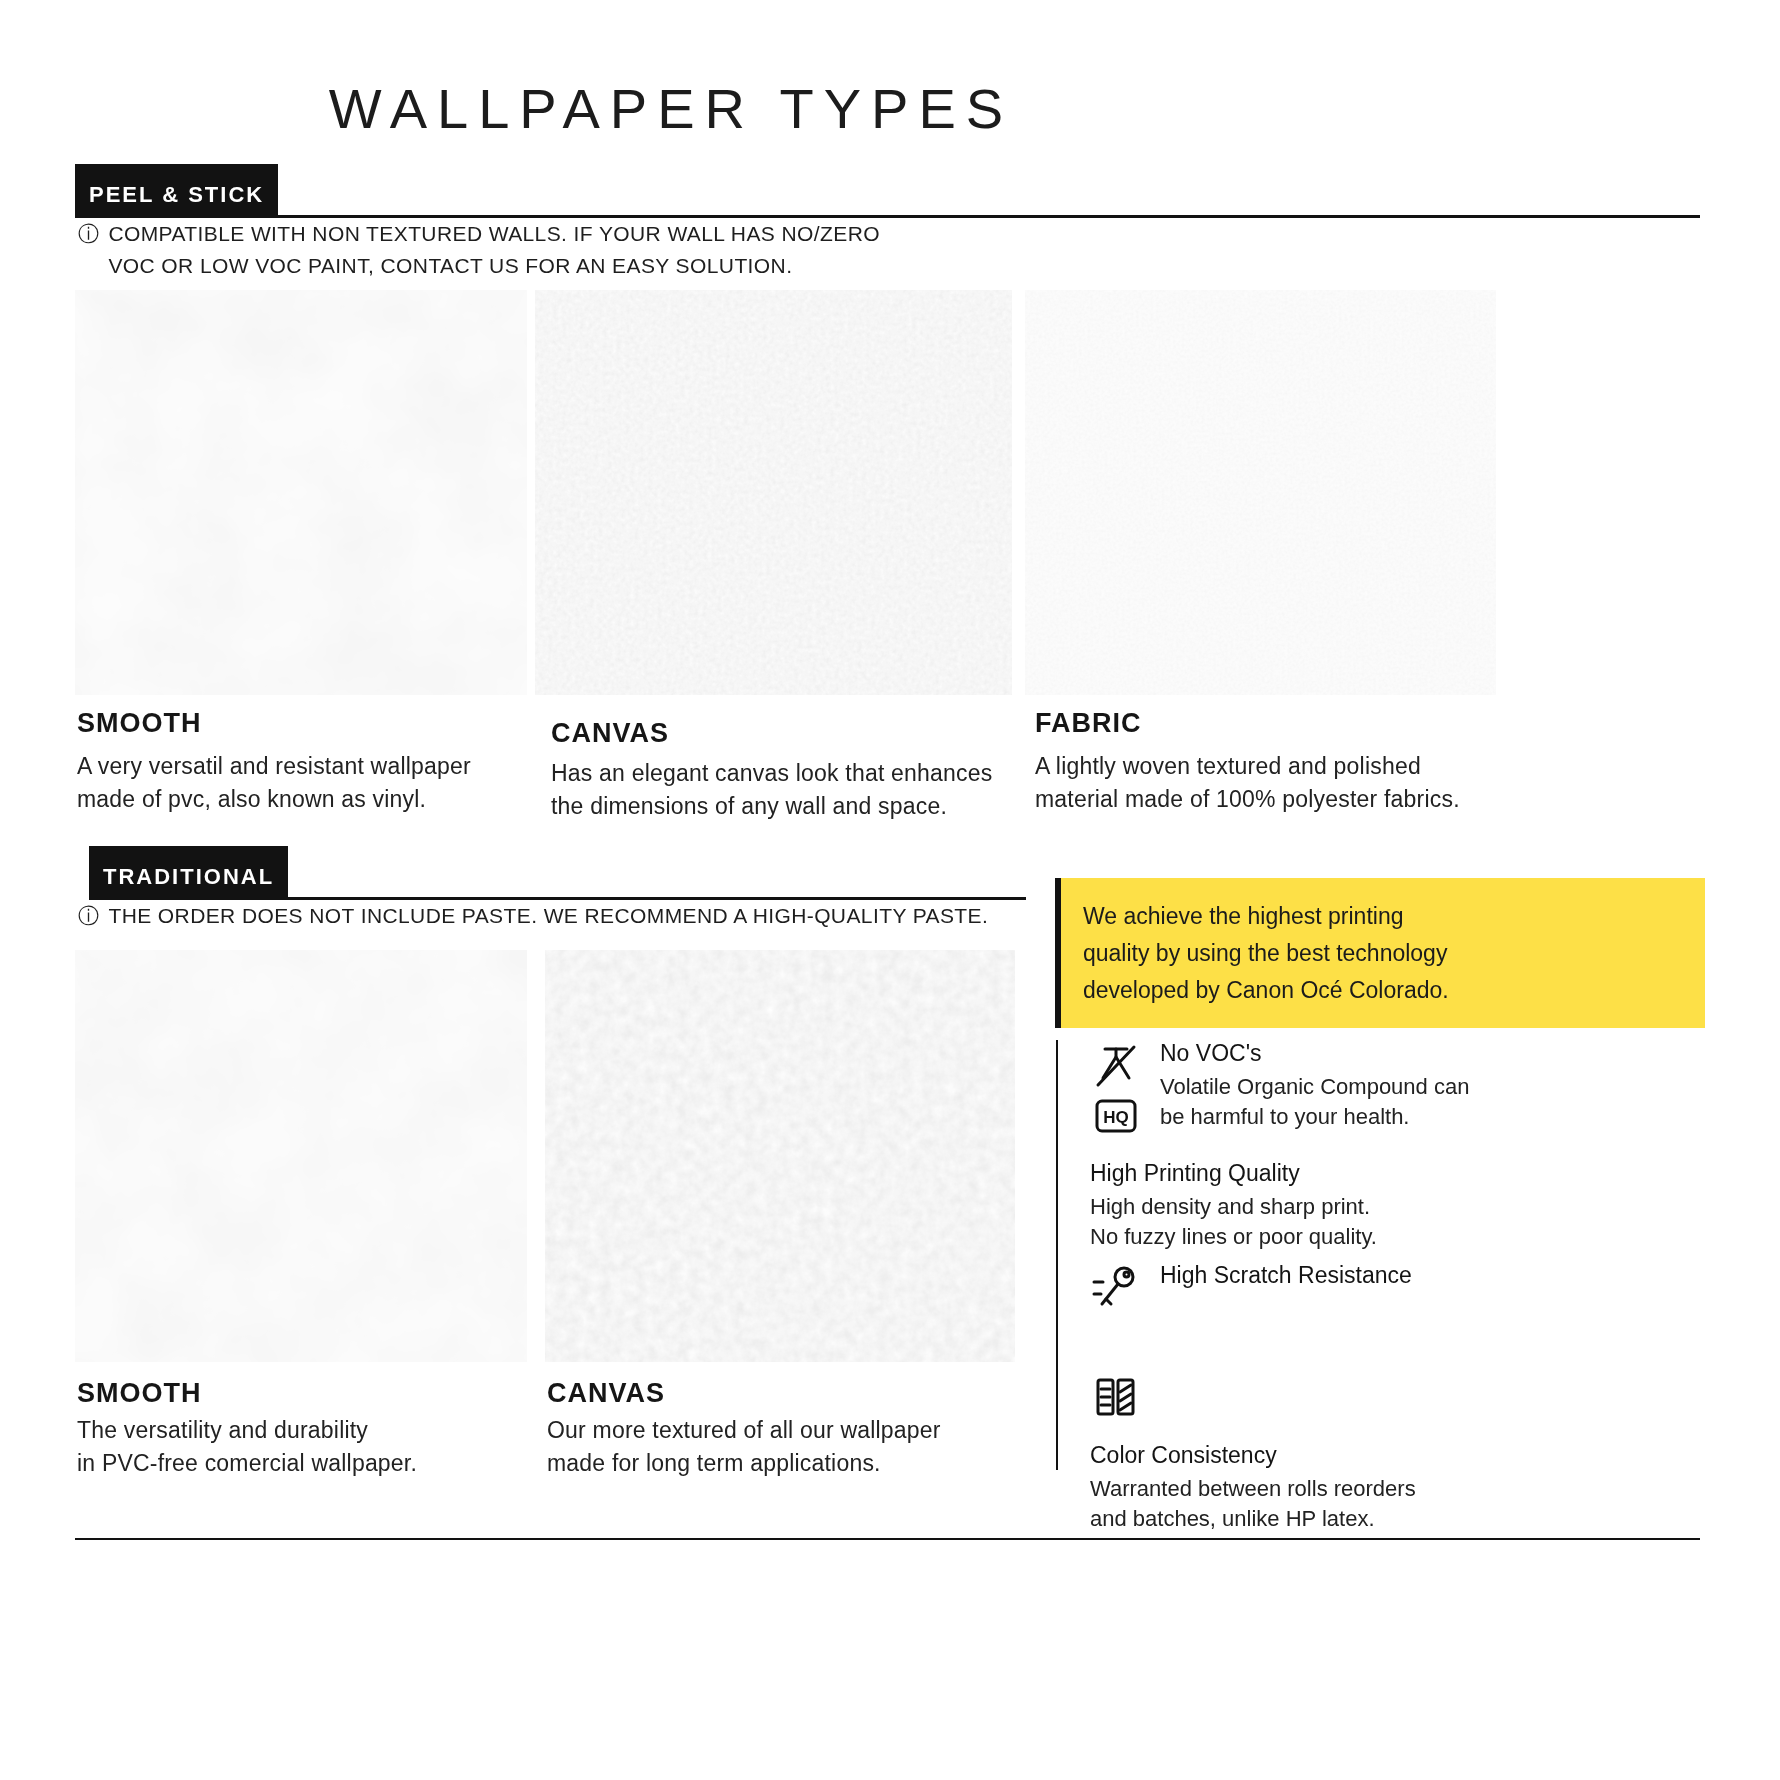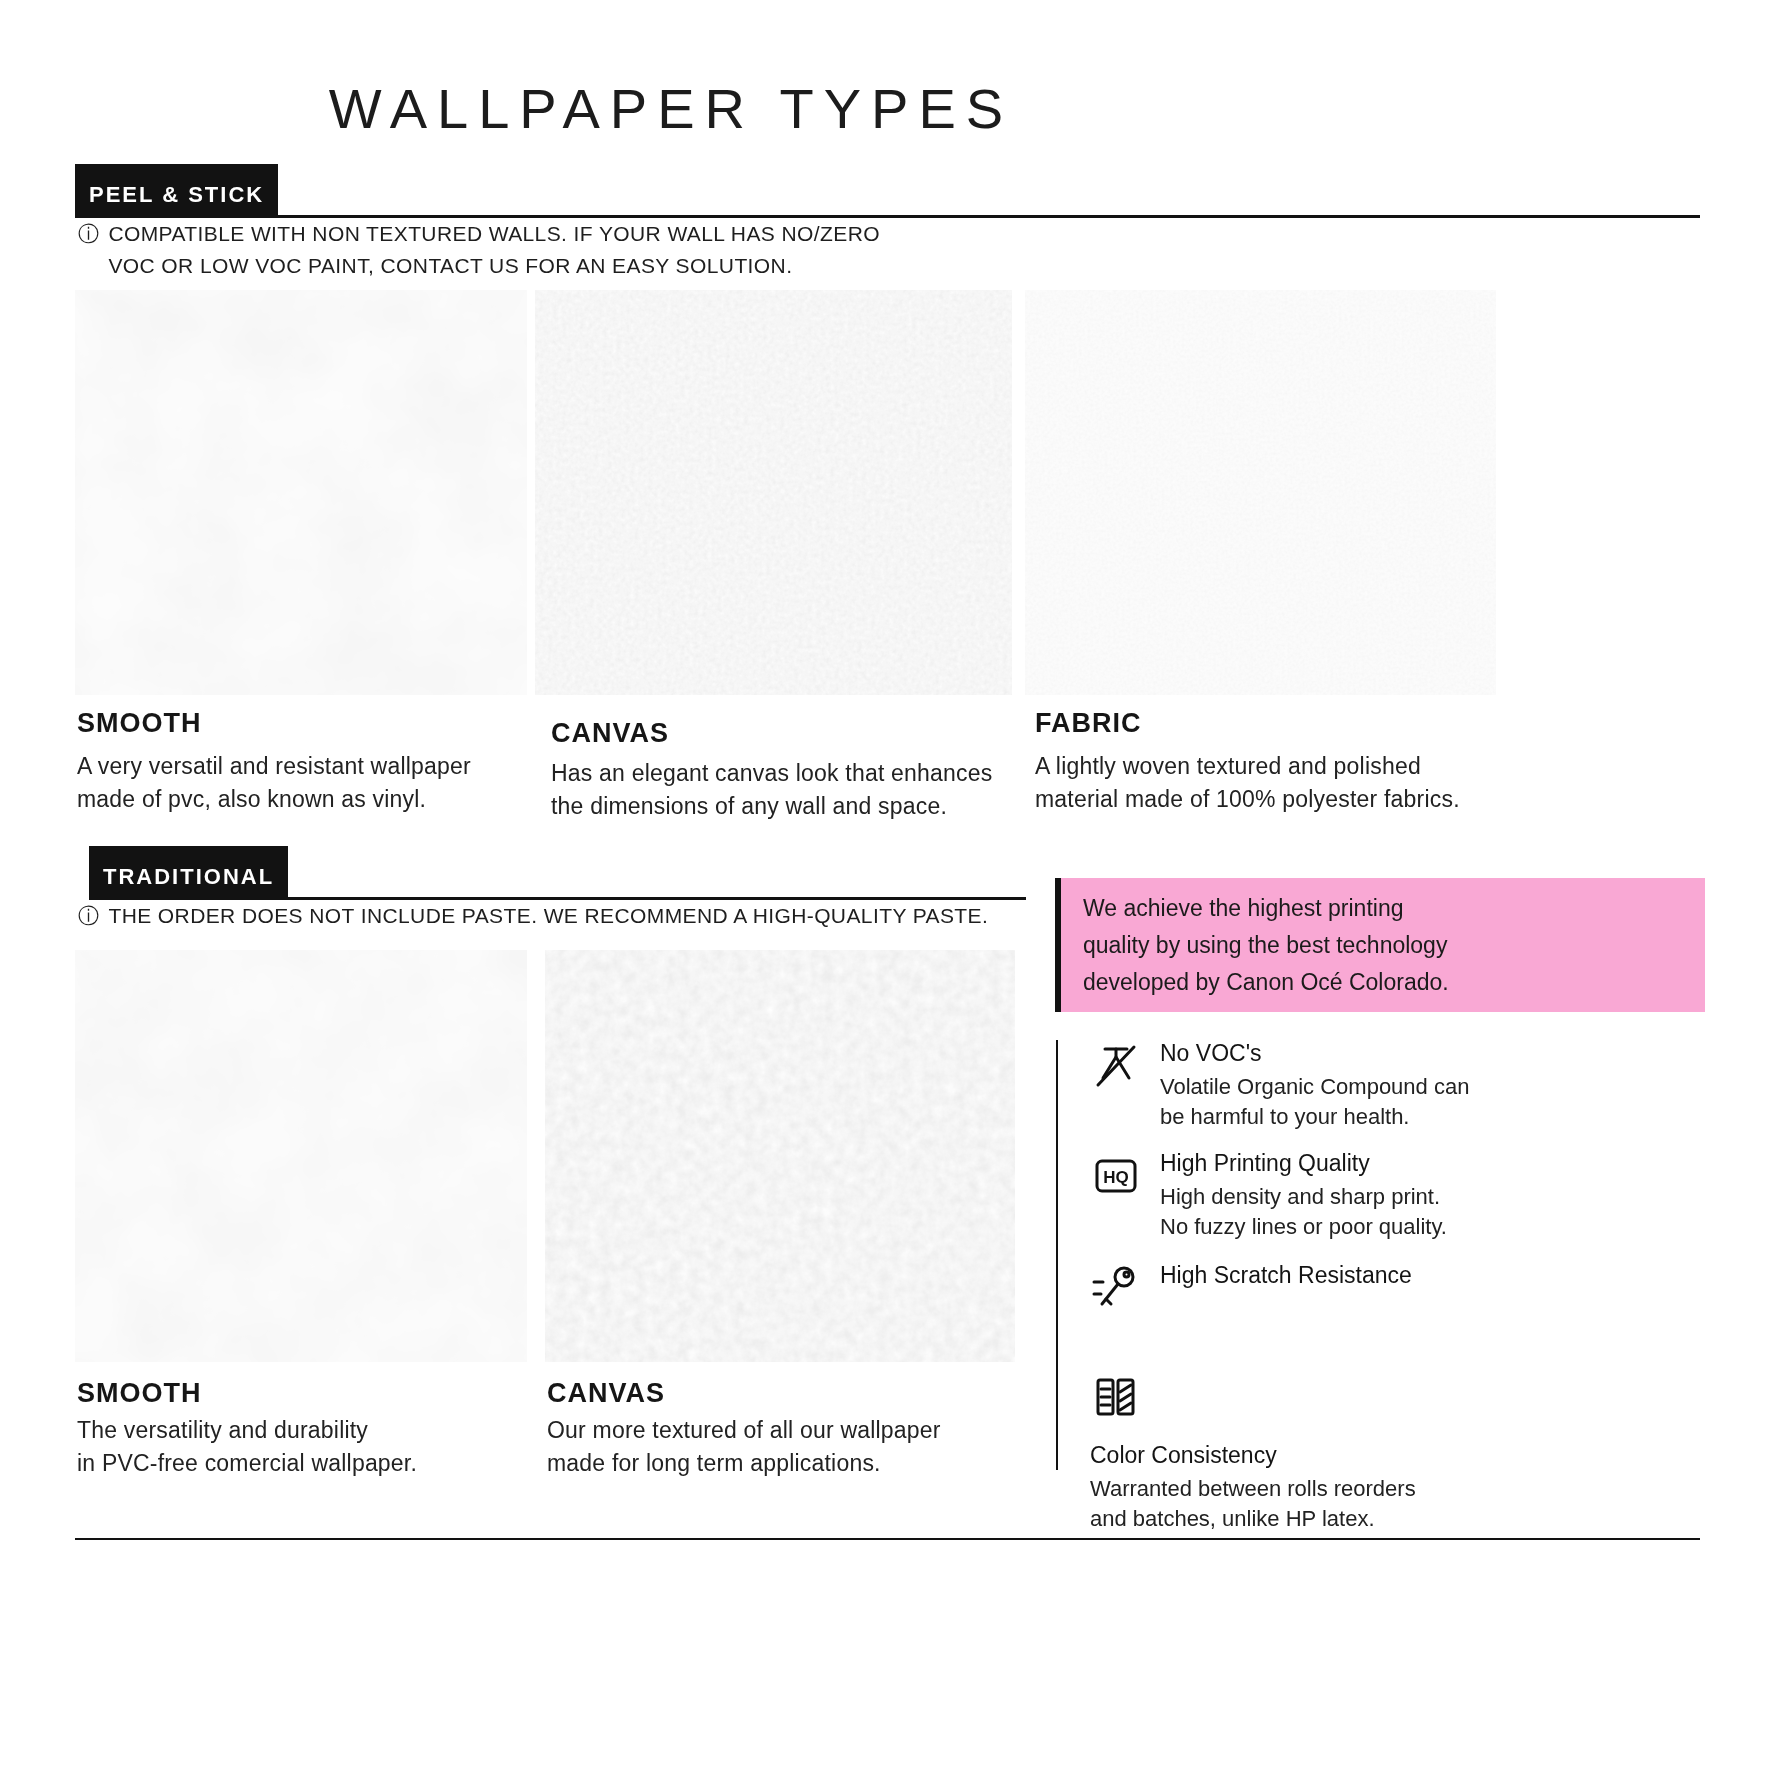--- a/index.html
+++ b/index.html
@@ -50,33 +50,33 @@
     position:absolute; font-size:23px; line-height:1.42; color:#222222;
     white-space:pre-line; letter-spacing:0.2px;
   }
   .ds-p1 { left:77px;  top:750px; }
   .ds-p2 { left:551px; top:757px; }
   .ds-p3 { left:1035px;top:750px; }
   .ds-t1 { left:77px;  top:1414px; }
   .ds-t2 { left:547px; top:1414px; }
   .quality-box {
     position:absolute; left:1055px; top:878px; width:600px;
-    background:#f9a8d4; border-left:6px solid #121212;
-    padding:12px 22px; font-size:23px; line-height:1.6;
+    background:#fde047; border-left:6px solid #121212;
+    padding:20px 22px; font-size:23px; line-height:1.6;
     white-space:pre-line; color:#1b1b1b;
   }
   .features-rule {
     position:absolute; left:1056px; top:1040px; width:2px; height:430px;
     background:#121212;
   }
   .feature {
     position:absolute; left:1090px; width:615px;
     display:flex; gap:18px; align-items:flex-start;
   }
-  .f1 { top:1040px; } .f2 { top:1150px; } .f3 { top:1262px; } .f4 { top:1372px;flex-direction:column; }
+  .f1 { top:1040px; } .f2 { top:1090px;flex-direction:column; } .f3 { top:1262px; } .f4 { top:1372px;flex-direction:column; }
   .ficon { width:52px; height:52px; flex:0 0 52px; }
   .ftitle { font-size:23px; font-weight:400; margin:0 0 5px 0; color:#141414; }
   .fdesc { font-size:22px; line-height:1.38; white-space:pre-line; color:#222222; }
   .bottom-rule {
     position:absolute; left:75px; top:1538px; width:1625px; height:2px;
     background:#121212;
   }
 </style>
 </head>
 <body>

